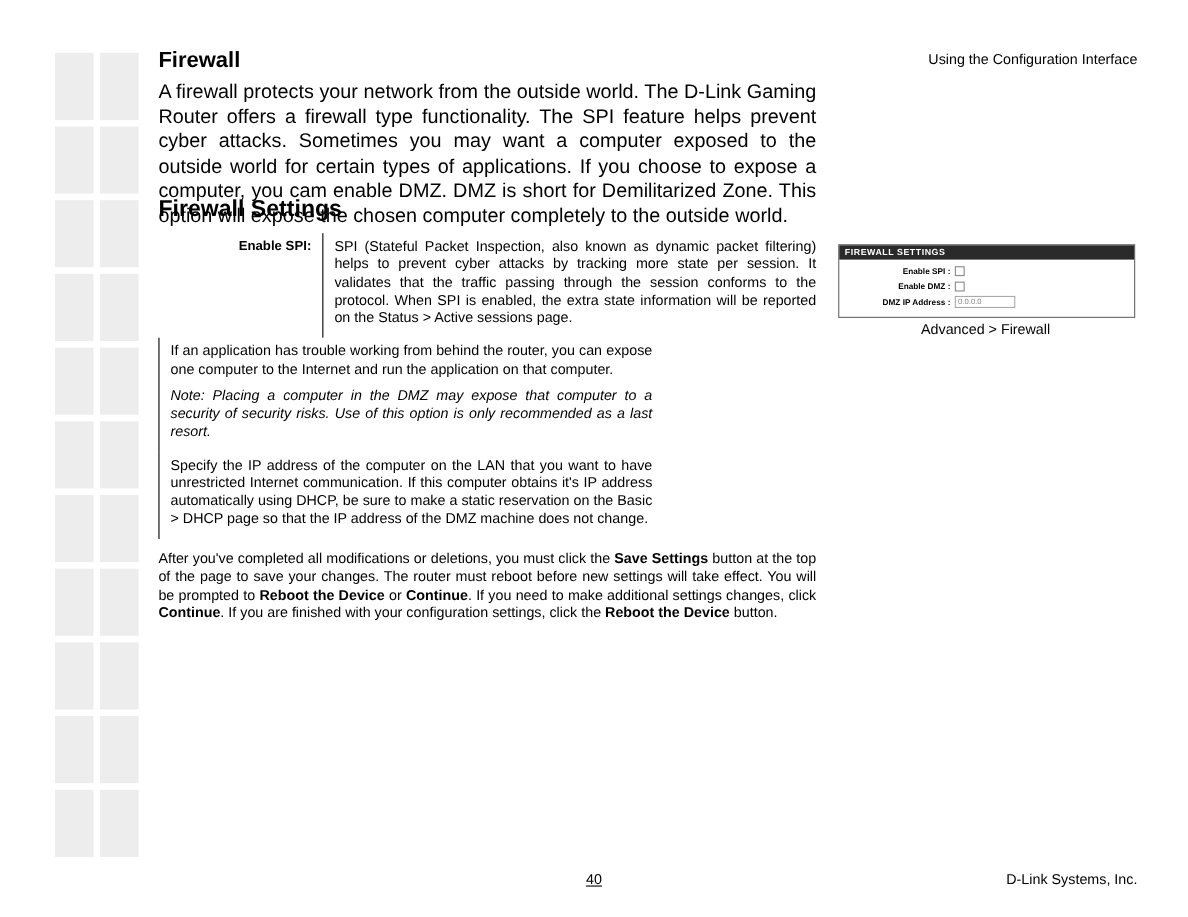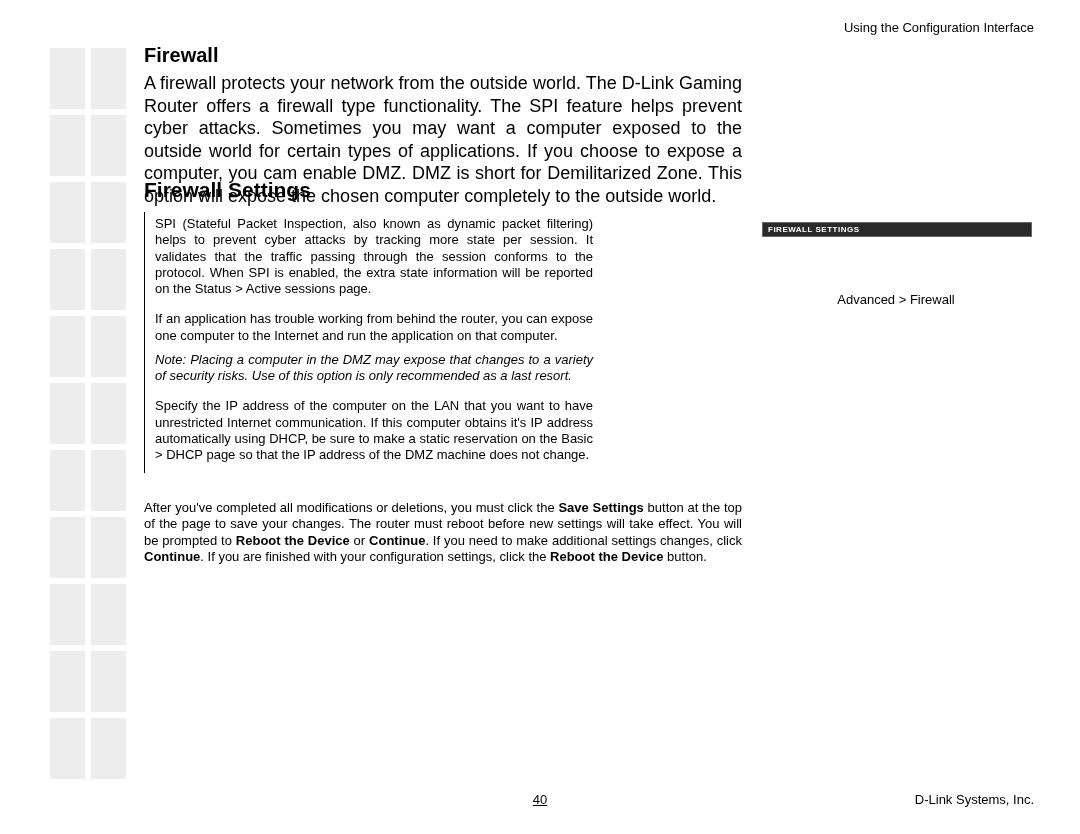--- a/index.html
+++ b/index.html
@@ -163,21 +163,21 @@
     position: absolute;
     left: 762px;
     top: 292px;
     width: 268px;
     text-align: center;
     font-size: 13px;
   }
   .header-right {
     position: absolute;
     right: 46px;
-    top: 20px;
+    top: 46px;
     font-size: 13px;
   }
   .footer-center {
     position: absolute;
     left: 0;
     right: 0;
     top: 792px;
     text-align: center;
     font-size: 13px;
     text-decoration: underline;
@@ -243,39 +243,54 @@
         <div class="sq"></div>
       </div>
   </div>
 
   <div class="h1">Firewall</div>
   <div class="intro">A firewall protects your network from the outside world. The D-Link Gaming Router offers a firewall type functionality. The SPI feature helps prevent cyber attacks. Sometimes you may want a computer exposed to the outside world for certain types of applications. If you choose to expose a computer, you cam enable DMZ. DMZ is short for Demilitarized Zone. This option will expose the chosen computer completely to the outside world.</div>
   <div class="h2">Firewall Settings</div>
 
   <div class="settings">
     <div class="row">
+      <div class="lab">Enable SPI:</div>
       <div class="desc">SPI (Stateful Packet Inspection, also known as dynamic packet filtering) helps to prevent cyber attacks by tracking more state per session. It validates that the traffic passing through the session conforms to the protocol. When SPI is enabled, the extra state information will be reported on the Status &gt; Active sessions page.</div>
     </div>
     <div class="row">
       <div class="desc">
         <span>If an application has trouble working from behind the router, you can expose one computer to the Internet and run the application on that computer.</span>
         <div style="height:8px"></div>
-        <span class="note">Note: Placing a computer in the DMZ may expose that changes to a variety of security risks. Use of this option is only recommended as a last resort.</span>
+        <span class="note">Note: Placing a computer in the DMZ may expose that computer to a security of security risks. Use of this option is only recommended as a last resort.</span>
       </div>
     </div>
     <div class="row">
       <div class="desc">Specify the IP address of the computer on the LAN that you want to have unrestricted Internet communication. If this computer obtains it's IP address automatically using DHCP, be sure to make a static reservation on the Basic &gt; DHCP page so that the IP address of the DMZ machine does not change.</div>
     </div>
   </div>
 
   <div class="outro">
     <span>After you've completed all modifications or deletions, you must click the </span><b>Save Settings</b><span> button at the top of the page to save your changes. The router must reboot before new settings will take effect. You will be prompted to </span><b>Reboot the Device</b><span> or </span><b>Continue</b><span>. If you need to make additional settings changes, click </span><b>Continue</b><span>. If you are finished with your configuration settings, click the </span><b>Reboot the Device</b><span> button.</span>
   </div>
 
   <div class="panel">
     <div class="panel-head">FIREWALL SETTINGS</div>
+    <div class="panel-body">
+      <div class="prow">
+        <div class="plab">Enable SPI :</div>
+        <div class="pchk"></div>
+      </div>
+      <div class="prow">
+        <div class="plab">Enable DMZ :</div>
+        <div class="pchk"></div>
+      </div>
+      <div class="prow">
+        <div class="plab">DMZ IP Address :</div>
+        <div class="pinput">0.0.0.0</div>
+      </div>
+    </div>
   </div>
   <div class="caption">Advanced &gt; Firewall</div>
 
   <div class="footer-center">40</div>
   <div class="footer-right">D-Link Systems, Inc.</div>
 
 </div>
 
 </body></html>

